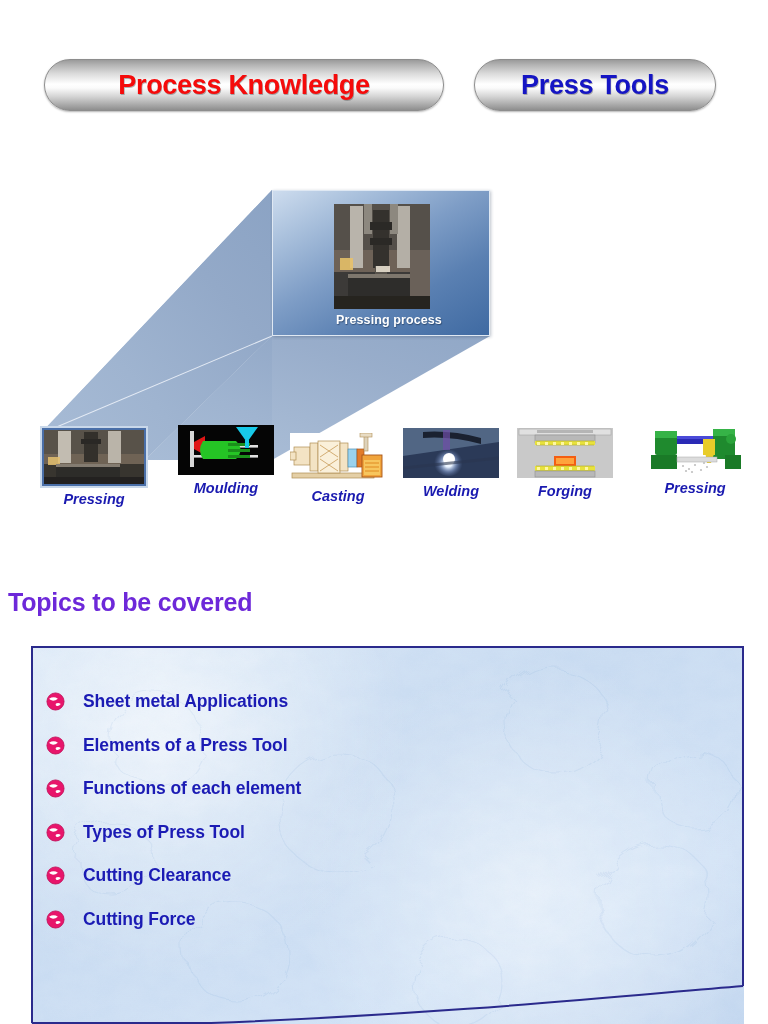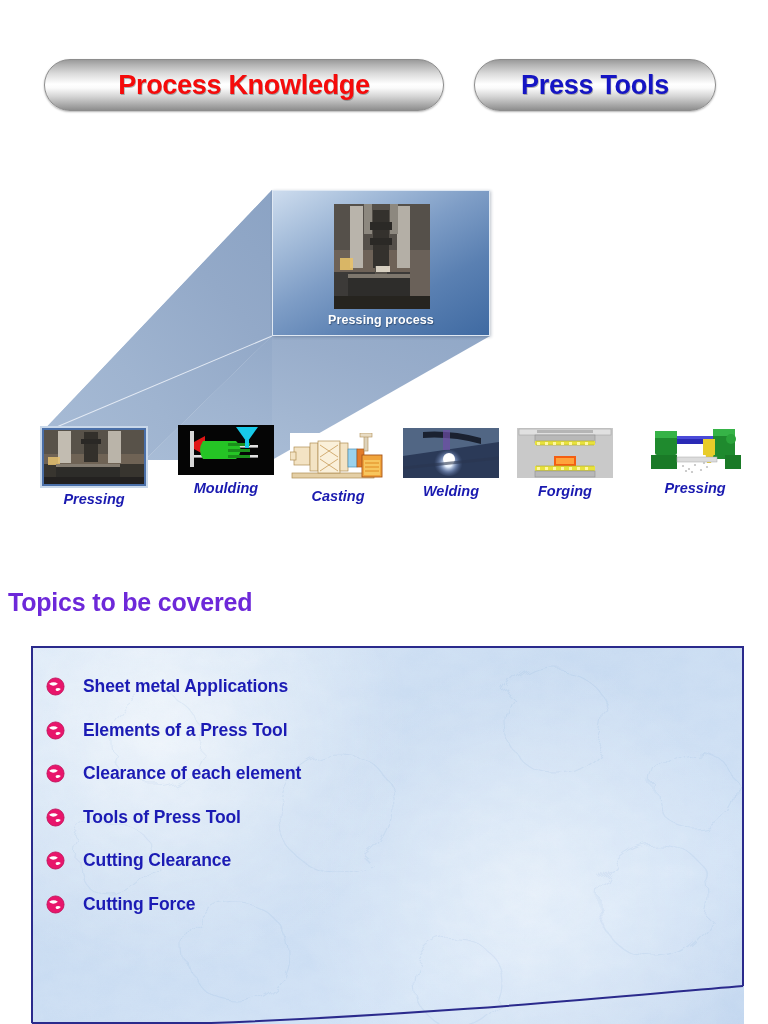--- a/index.html
+++ b/index.html
@@ -94,20 +94,21 @@
     position: absolute;
     left: 0;
     bottom: 8px;
     width: 100%;
     text-align: center;
     color: #ffffff;
     font-size: 12.5px;
     font-weight: bold;
     letter-spacing: 0.1px;
     text-shadow: 0.6px 0.6px 1px rgba(20,40,70,0.55);
+    padding-left: 8px;
   }
 
   
   .thumb-strip {
     position: absolute;
     left: 0;
     top: 425px;
     width: 768px;
     height: 75px;
   }
@@ -175,21 +176,21 @@
   }
   .topics-border-svg {
     position: absolute;
     inset: 0;
     pointer-events: none;
   }
   .topic-list {
     position: absolute;
     left: 0; top: 0;
     width: 100%;
-    padding-top: 19px;
+    padding-top: 34px;
     box-sizing: border-box;
   }
   .topic-row {
     display: flex;
     align-items: center;
     height: 43.5px;
     padding-left: 15px;
   }
   .topic-bullet {
     width: 19px;
@@ -485,31 +486,31 @@
       <span class="topic-text">Elements of a Press Tool</span>
     </div>
 
     <div class="topic-row">
       <svg class="topic-bullet" viewBox="0 0 20 20">
         <circle cx="10" cy="10" r="9" fill="#e8156b"></circle>
         <path d="M3.2,7.2 Q8,4.2 12.5,7 Q9.5,9.5 6.5,9 Q4.2,8.6 3.2,7.2 Z" fill="#ffffff"></path>
         <path d="M10.5,12.2 Q13,11 15.6,12.6 Q13.2,15.6 10.8,14.4 Q9.6,13.6 10.5,12.2 Z" fill="#ffffff"></path>
         <circle cx="10" cy="10" r="9" fill="none" stroke="#c00d57" stroke-width="0.9"></circle>
       </svg>
-      <span class="topic-text">Clearance of each element</span>
+      <span class="topic-text">Functions of each element</span>
     </div>
 
     <div class="topic-row">
       <svg class="topic-bullet" viewBox="0 0 20 20">
         <circle cx="10" cy="10" r="9" fill="#e8156b"></circle>
         <path d="M3.2,7.2 Q8,4.2 12.5,7 Q9.5,9.5 6.5,9 Q4.2,8.6 3.2,7.2 Z" fill="#ffffff"></path>
         <path d="M10.5,12.2 Q13,11 15.6,12.6 Q13.2,15.6 10.8,14.4 Q9.6,13.6 10.5,12.2 Z" fill="#ffffff"></path>
         <circle cx="10" cy="10" r="9" fill="none" stroke="#c00d57" stroke-width="0.9"></circle>
       </svg>
-      <span class="topic-text">Tools of Press Tool</span>
+      <span class="topic-text">Types of Press Tool</span>
     </div>
 
     <div class="topic-row">
       <svg class="topic-bullet" viewBox="0 0 20 20">
         <circle cx="10" cy="10" r="9" fill="#e8156b"></circle>
         <path d="M3.2,7.2 Q8,4.2 12.5,7 Q9.5,9.5 6.5,9 Q4.2,8.6 3.2,7.2 Z" fill="#ffffff"></path>
         <path d="M10.5,12.2 Q13,11 15.6,12.6 Q13.2,15.6 10.8,14.4 Q9.6,13.6 10.5,12.2 Z" fill="#ffffff"></path>
         <circle cx="10" cy="10" r="9" fill="none" stroke="#c00d57" stroke-width="0.9"></circle>
       </svg>
       <span class="topic-text">Cutting Clearance</span>

